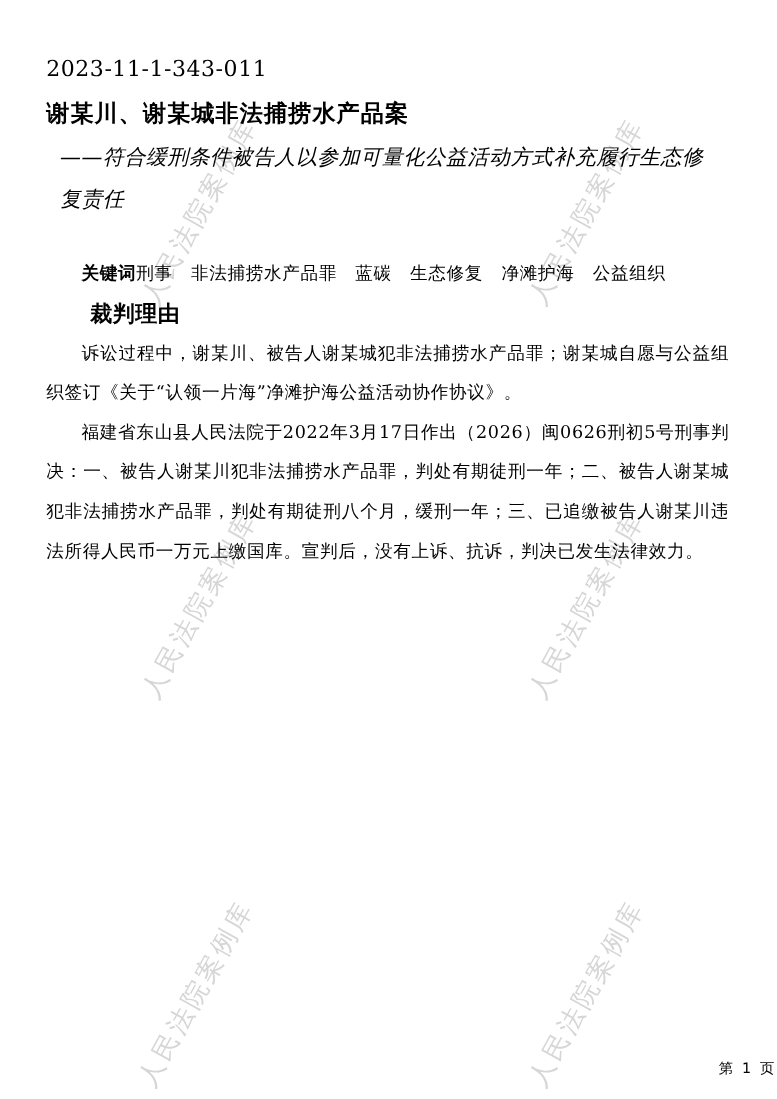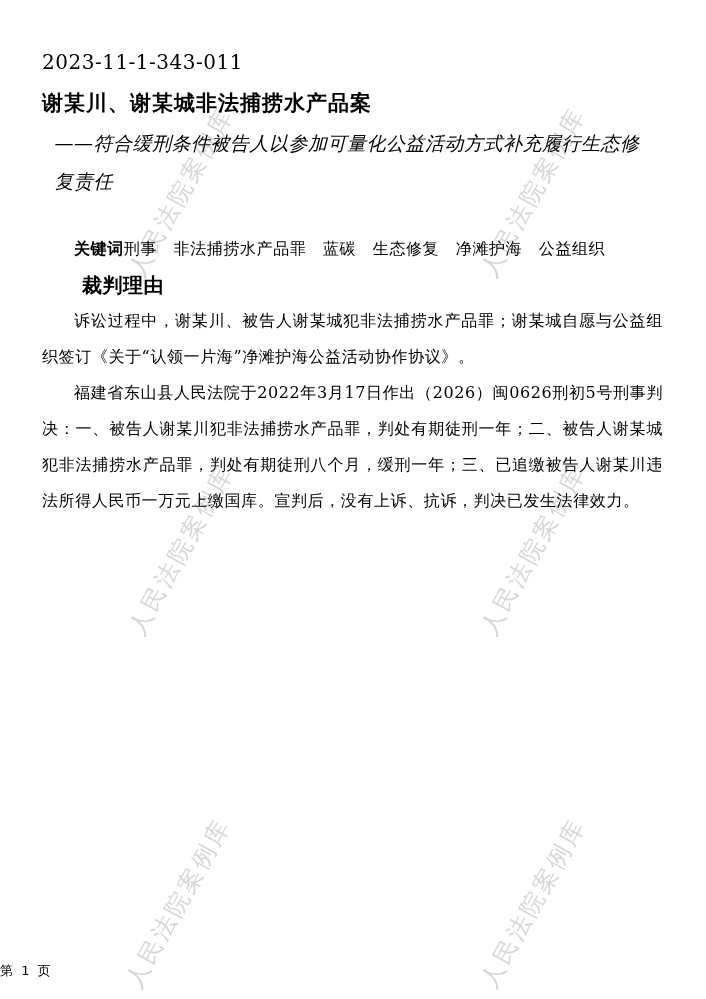--- a/index.html
+++ b/index.html
@@ -56,21 +56,21 @@
   .kw-label {
     font-family: "DejaVu Sans", "Liberation Sans", sans-serif;
     font-weight: bold;
   }
   p.block { margin: 0; }
   .footer {
     position: absolute;
     left: 0;
     right: 0;
     bottom: 19px;
-    text-align: left;
+    text-align: right;
     font-size: 13px;
     letter-spacing: 2px;
     font-family: "DejaVu Sans", "Liberation Sans", sans-serif;
   }
   .watermark-layer {
     position: absolute;
     inset: 0;
     pointer-events: none;
     z-index: 0;
   }

